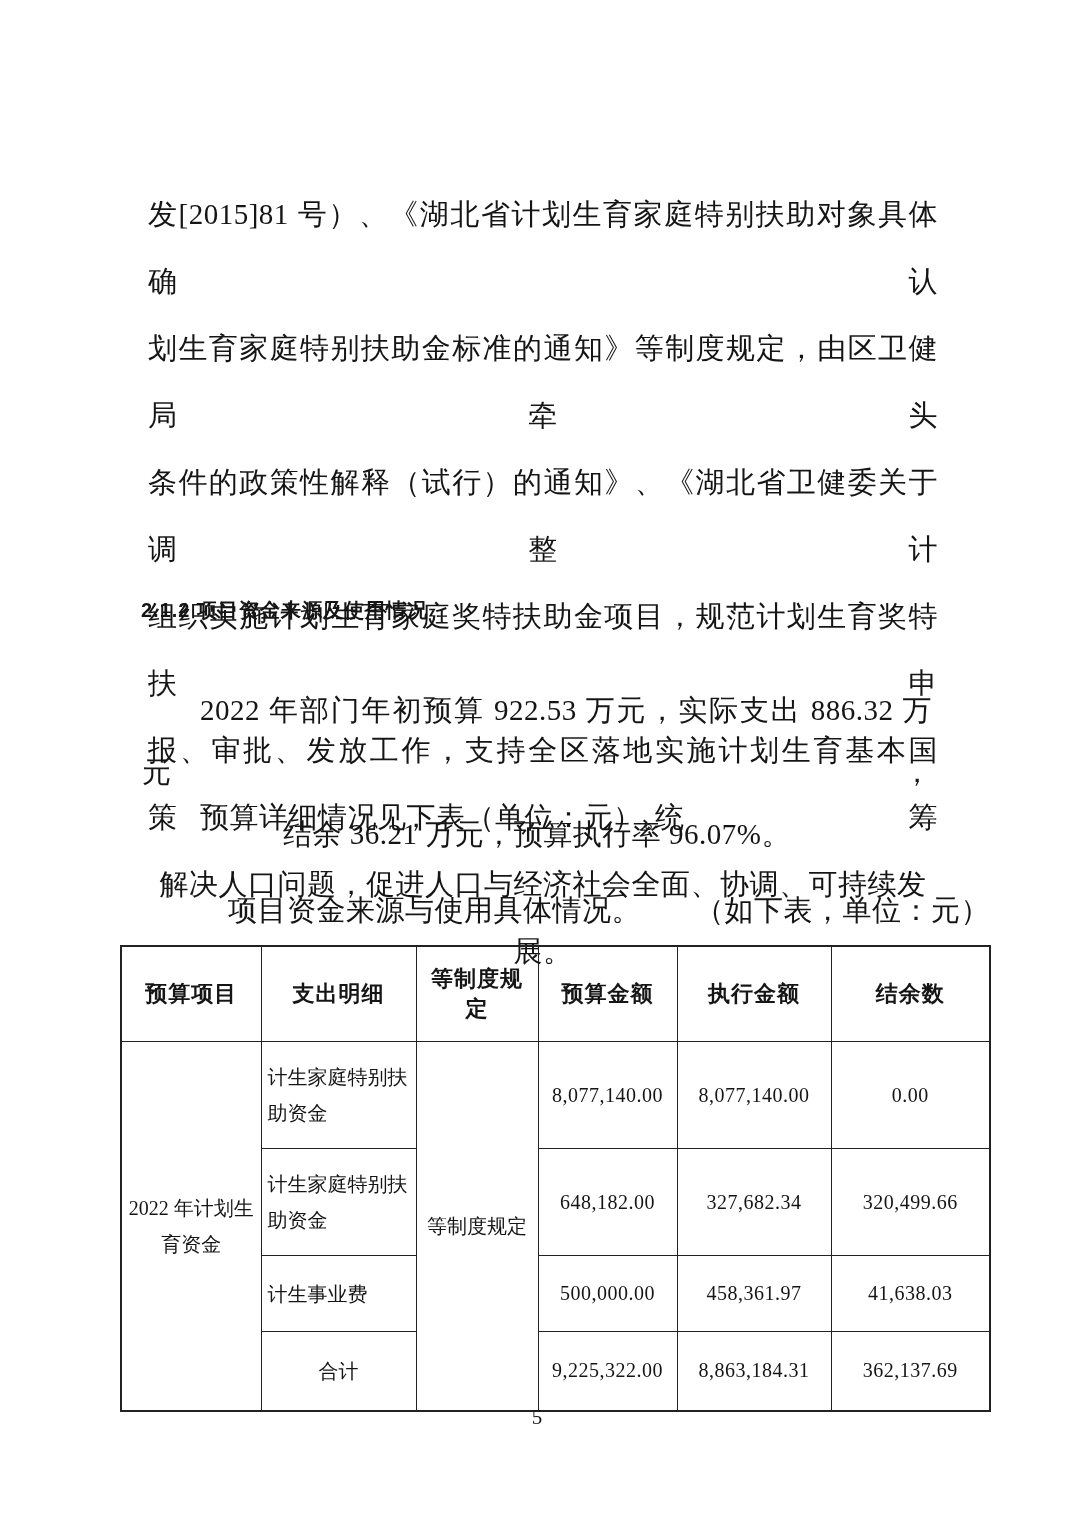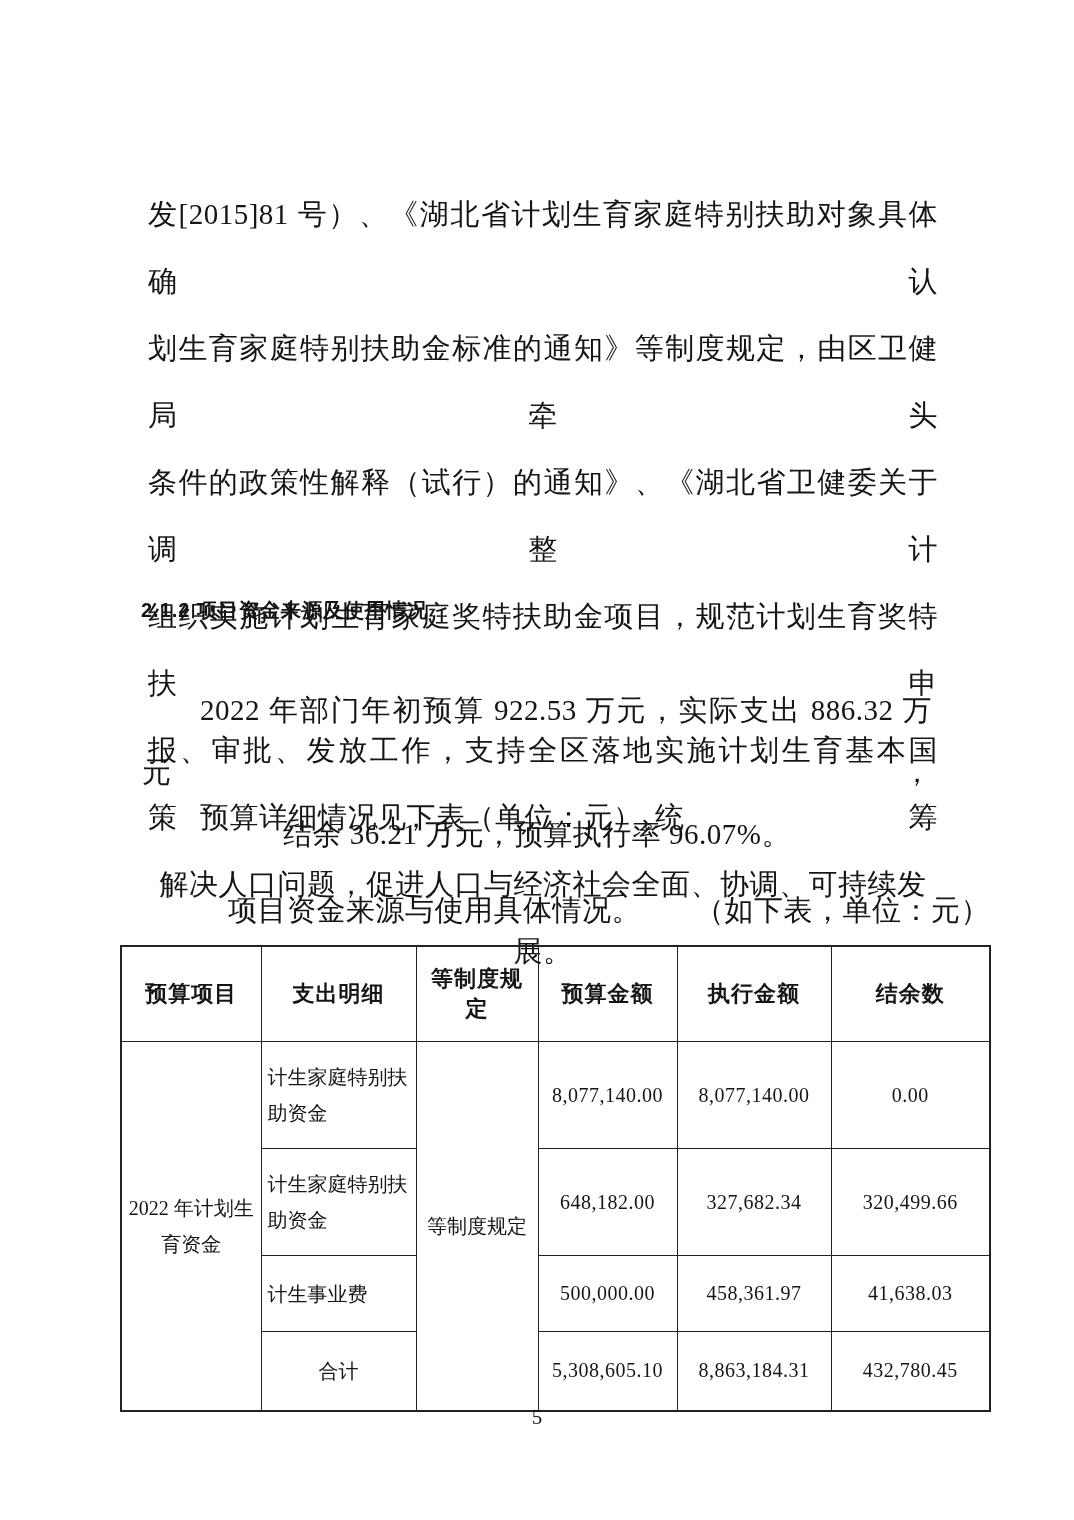--- a/index.html
+++ b/index.html
@@ -110,22 +110,22 @@
         <td class="num">320,499.66</td>
       </tr>
       <tr class="r3">
         <td class="detail">计生事业费</td>
         <td class="num">500,000.00</td>
         <td class="num">458,361.97</td>
         <td class="num">41,638.03</td>
       </tr>
       <tr class="r4">
         <td class="center">合计</td>
-        <td class="num">5,308,605.10</td>
+        <td class="num">9,225,322.00</td>
         <td class="num">8,863,184.31</td>
-        <td class="num">432,780.45</td>
+        <td class="num">362,137.69</td>
       </tr>
     </tbody>
   </table>
 
   <div class="pagenum">5</div>
 
 </div>
 
 </body></html>

